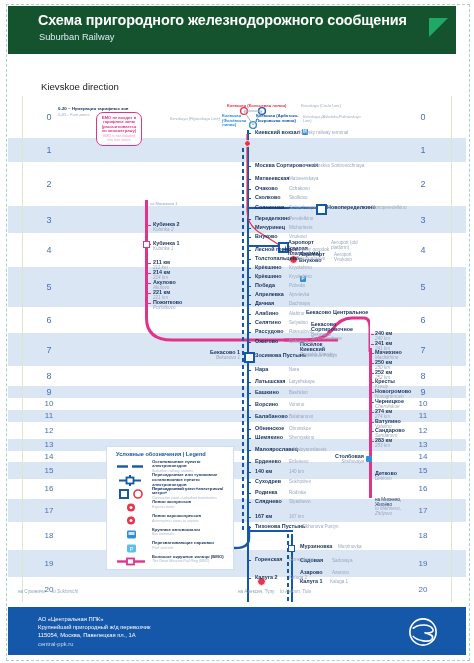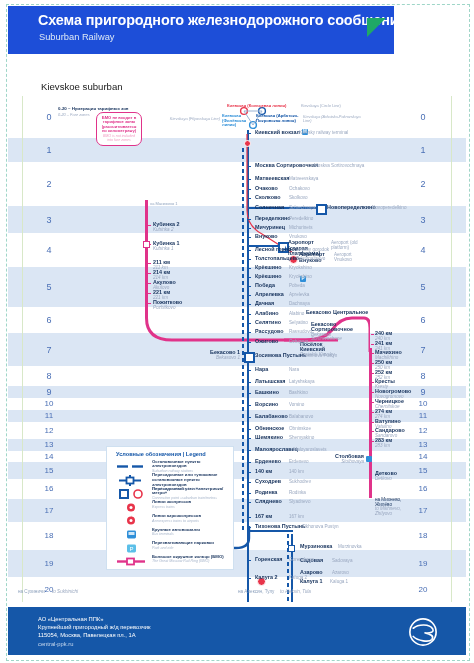--- a/index.html
+++ b/index.html
@@ -4,21 +4,21 @@
 <style>
   html,body{margin:0;padding:0;background:#ffffff;}
   body{font-family:"Liberation Sans","DejaVu Sans",sans-serif;}
   #page{position:relative;width:474px;height:663px;overflow:hidden;background:#fff;}
 
   
   .crop-frame{position:absolute;left:6px;top:4px;width:462px;height:655px;
               border:1px dashed #9fd6c8;pointer-events:none;z-index:60;}
 
   
-  .header{position:absolute;left:8px;top:6px;width:386px;height:48px;background:#1d4ed8;}
+  .header{position:absolute;left:8px;top:6px;width:448px;height:48px;background:#14532d;}
   .header-title{position:absolute;left:30px;top:6px;color:#fff;font-size:14.4px;font-weight:bold;
                 letter-spacing:-0.1px;white-space:nowrap;}
   .header-sub{position:absolute;left:31px;top:26px;color:#dce8f6;font-size:9.3px;white-space:nowrap;}
   .header-flag{position:absolute;right:8px;top:12px;width:0;height:0;
                border-left:19px solid #1fa866;border-right:0 solid transparent;
                border-bottom:19px solid transparent;}
 
   
   .dir-badge{position:absolute;left:35px;top:61px;background:#16b06a;color:#fff;
              font-size:11.2px;padding:3px 9px 4px 8px;white-space:nowrap;}
@@ -149,21 +149,21 @@
 
   <div class="vguide" style="left:22px;"></div>
   <div class="vguide" style="left:451px;"></div>
 
   <div class="header">
     <div class="header-title">Схема пригородного железнодорожного сообщения</div>
     <div class="header-sub">Suburban Railway</div>
     <div class="header-flag"></div>
   </div>
 
-  <div class="dir-sub">Kievskoe suburban</div>
+  <div class="dir-sub">Kievskoe direction</div>
 
   <div class="lbl" style="left:58px;top:106px;">
     <span class="ru" style="font-size:4.4px;">0-20 – Нумерация тарифных зон</span>
     <span class="en" style="font-size:3.9px;font-style:italic;">0-20 – Fare zones</span>
   </div>
 
   <div class="bmo-bubble">
     <div class="t1">БМО не входит в тарифные зоны (рассчитывается по километражу)</div>
     <div class="t2">BMO is not included into fare zones</div>
   </div>

